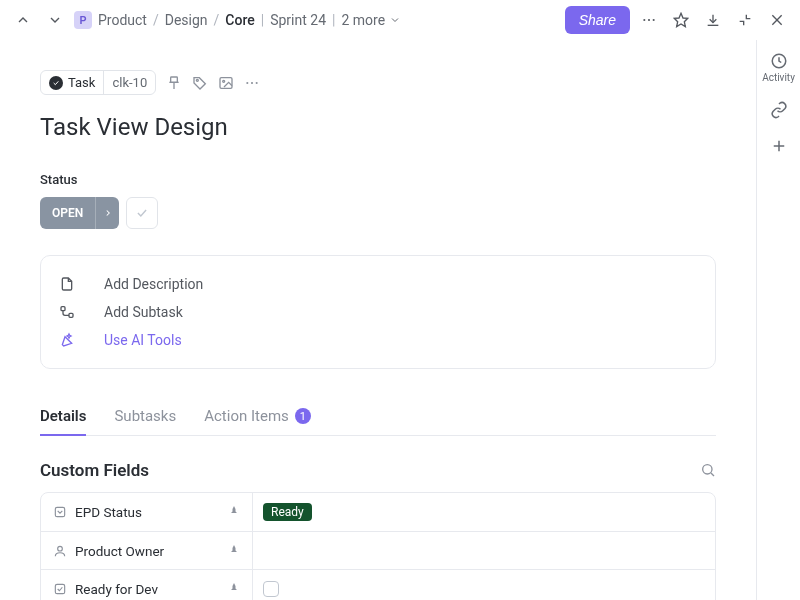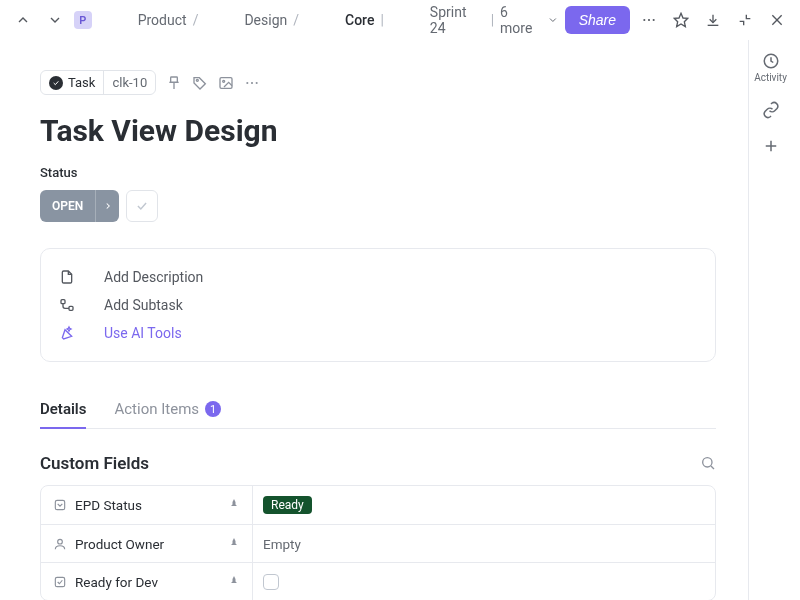--- a/index.html
+++ b/index.html
@@ -1,38 +1,38 @@
 <!DOCTYPE html>
 <html><head>
 <meta charset="utf-8">
 <style>
 * { box-sizing: border-box; margin: 0; padding: 0; }
 body { font-family: -apple-system, BlinkMacSystemFont, "Segoe UI", Roboto, sans-serif; background: #fff; width: 800px; height: 600px; overflow: hidden; position: relative; font-size: 14px; color: #2a2e34; }
 .top-bar { display: flex; align-items: center; height: 40px; padding: 0 10px; gap: 6px; }
 .icon-btn { width: 26px; height: 26px; display: flex; align-items: center; justify-content: center; border-radius: 4px; cursor: pointer; color: #54585f; }
 .icon-btn svg { width: 16px; height: 16px; }
 .breadcrumb { display: flex; align-items: center; gap: 6px; flex: 1; font-size: 14px; }
-.bc-item { color: #656a72; cursor: pointer; margin-left: 40px; }
+.bc-item { color: #656a72; cursor: pointer; }
 .bc-item.active { color: #2a2e34; font-weight: 500; }
 .bc-sep { color: #b0b5be; }
 .bc-badge { width: 18px; height: 18px; background: #d6d2f8; color: #6a58d5; font-size: 11px; font-weight: 600; border-radius: 4px; display:flex;align-items:center;justify-content:center; }
 .bc-more { color: #656a72; display: flex; align-items: center; gap: 4px; cursor: pointer; }
 .share-btn { background: #7b68ee; color: #fff; border: none; border-radius: 6px; padding: 6px 14px; font-size: 14px; font-weight: 500; cursor: pointer; font-style: italic; }
-.right-rail { position: absolute; right: 8px; top: 40px; width: 44px; border-left: 1px solid #e7e9ee; height: 560px; display: flex; flex-direction: column; align-items: center; padding-top: 12px; gap: 18px; }
+.right-rail { position: absolute; right: 0; top: 40px; width: 44px; border-left: 1px solid #e7e9ee; height: 560px; display: flex; flex-direction: column; align-items: center; padding-top: 12px; gap: 18px; }
 .rail-item { display:flex; flex-direction:column; align-items:center; gap:2px; cursor:pointer; color:#656a72; font-size:10px; }
 .rail-item svg { width: 18px; height: 18px; }
 .main { position: absolute; left: 0; top: 40px; width: 756px; height: 560px; padding: 30px 40px 10px 40px; overflow-y: auto; }
 .task-chip-row { display:flex; align-items:center; gap:10px; margin-bottom: 18px; }
 .task-chip { display: inline-flex; align-items: flex-start; border: 1px solid #e1e4e9; border-radius: 6px; overflow: hidden; }
 .task-chip .type { display:flex; align-items:center; gap:5px; padding: 4px 8px; font-size:13px; }
 .task-chip .type .dot { width: 14px; height:14px; border-radius:50%; background:#2a2e34; display:flex;align-items:center;justify-content:center; }
 .task-chip .type .dot svg{ width:8px;height:8px;stroke:#fff;stroke-width:3; }
 .task-chip .id { border-left: 1px solid #e1e4e9; padding: 4px 8px; font-size:13px; color:#656a72; }
 .mini-icon { width: 16px; height:16px; color:#8d929c; cursor:pointer; }
-.title { font-size: 30px; font-weight: 700; margin-bottom: 8px; }
+.title { font-size: 24px; font-weight: 400; margin-bottom: 22px; }
 .meta-row { display:flex; gap: 220px; margin-bottom: 26px; }
 .meta-col .label { font-size: 13px; color: #2a2e34; font-weight: 500; margin-bottom: 10px; margin-top: 9px; }
 .status-row { display:flex; gap:7px; align-items:center; }
 .status-pill { display:flex; align-items:center; background:#8994a2; border-radius: 6px; overflow:hidden; height:32px; cursor:pointer; }
 .status-pill .txt { color:#fff; font-size:12px; font-weight:600; padding: 0 12px; }
 .status-pill .caret { width: 24px; height:32px; display:flex;align-items:center;justify-content:center; border-left:1px solid rgba(255,255,255,0.25); }
 .status-pill svg{ width:10px;height:10px;stroke:#fff;stroke-width:2.5; }
 .check-box { width:32px;height:32px;border:1px solid #e1e4e9;border-radius:6px;display:flex;align-items:center;justify-content:center;cursor:pointer; }
 .check-box svg{ width:14px;height:14px;stroke:#c1c7d0;stroke-width:2.5; }
 .avatars { display:flex; }
@@ -79,21 +79,21 @@
     <span class="bc-badge">P</span>
     <span class="bc-item">Product</span>
     <span class="bc-sep">/</span>
     <span class="bc-item">Design</span>
     <span class="bc-sep">/</span>
     <span class="bc-item active">Core</span>
     <span class="bc-sep">|</span>
     <span class="bc-item">Sprint 24</span>
     <span class="bc-sep">|</span>
     <span class="bc-more">
-      <span>6 more</span>
+      <span>2 more</span>
       <svg viewBox="0 0 24 24" width="12" height="12" fill="none" stroke="currentColor" stroke-width="2">
           <polyline points="6 9 12 15 18 9"></polyline>
         </svg>
     </span>
   </div>
   <button class="share-btn">Share</button>
   <div class="icon-btn">
       <svg viewBox="0 0 24 24" fill="currentColor">
         <circle cx="5" cy="12" r="1.6"></circle>
         <circle cx="12" cy="12" r="1.6"></circle>
@@ -226,20 +226,21 @@
       <svg viewBox="0 0 24 24" fill="none" stroke="currentColor" stroke-width="2">
           <path d="M5 19l4-12 10 10-12 4z"></path>
           <path d="M15 3l1 2 2 1-2 1-1 2-1-2-2-1 2-1z"></path>
         </svg>
       <span>Use AI Tools</span>
     </div>
   </div>
 
   <div class="tabs">
     <div class="tab active">Details</div>
+    <div class="tab">Subtasks</div>
     <div class="tab">
       <span>Action Items</span>
       <span class="badge">1</span>
     </div>
   </div>
 
   <div class="section-head">
     <h3>Custom Fields</h3>
     <svg class="mini-icon" viewBox="0 0 24 24" fill="none" stroke="currentColor" stroke-width="2">
         <circle cx="11" cy="11" r="7"></circle>
@@ -267,21 +268,20 @@
       <div class="cf-name">
         <svg viewBox="0 0 24 24" fill="none" stroke="currentColor" stroke-width="2">
             <circle cx="12" cy="8" r="4"></circle>
             <path d="M4 21c0-4 4-6 8-6s8 2 8 6"></path>
           </svg>
         <span>Product Owner</span>
         <span class="pin"><svg viewBox="0 0 24 24" fill="currentColor">
               <path d="M12 2l3 6h-6zM9 8h6v5l3 3H6l3-3zM12 16v6"></path>
             </svg></span>
       </div>
-      <div class="cf-val">Empty</div>
     </div>
     <div class="cf-row">
       <div class="cf-name">
         <svg viewBox="0 0 24 24" fill="none" stroke="currentColor" stroke-width="2">
             <rect x="4" y="4" width="16" height="16" rx="3"></rect>
             <polyline points="8 12 11 15 16 9"></polyline>
           </svg>
         <span>Ready for Dev</span>
         <span class="pin"><svg viewBox="0 0 24 24" fill="currentColor">
               <path d="M12 2l3 6h-6zM9 8h6v5l3 3H6l3-3zM12 16v6"></path>

